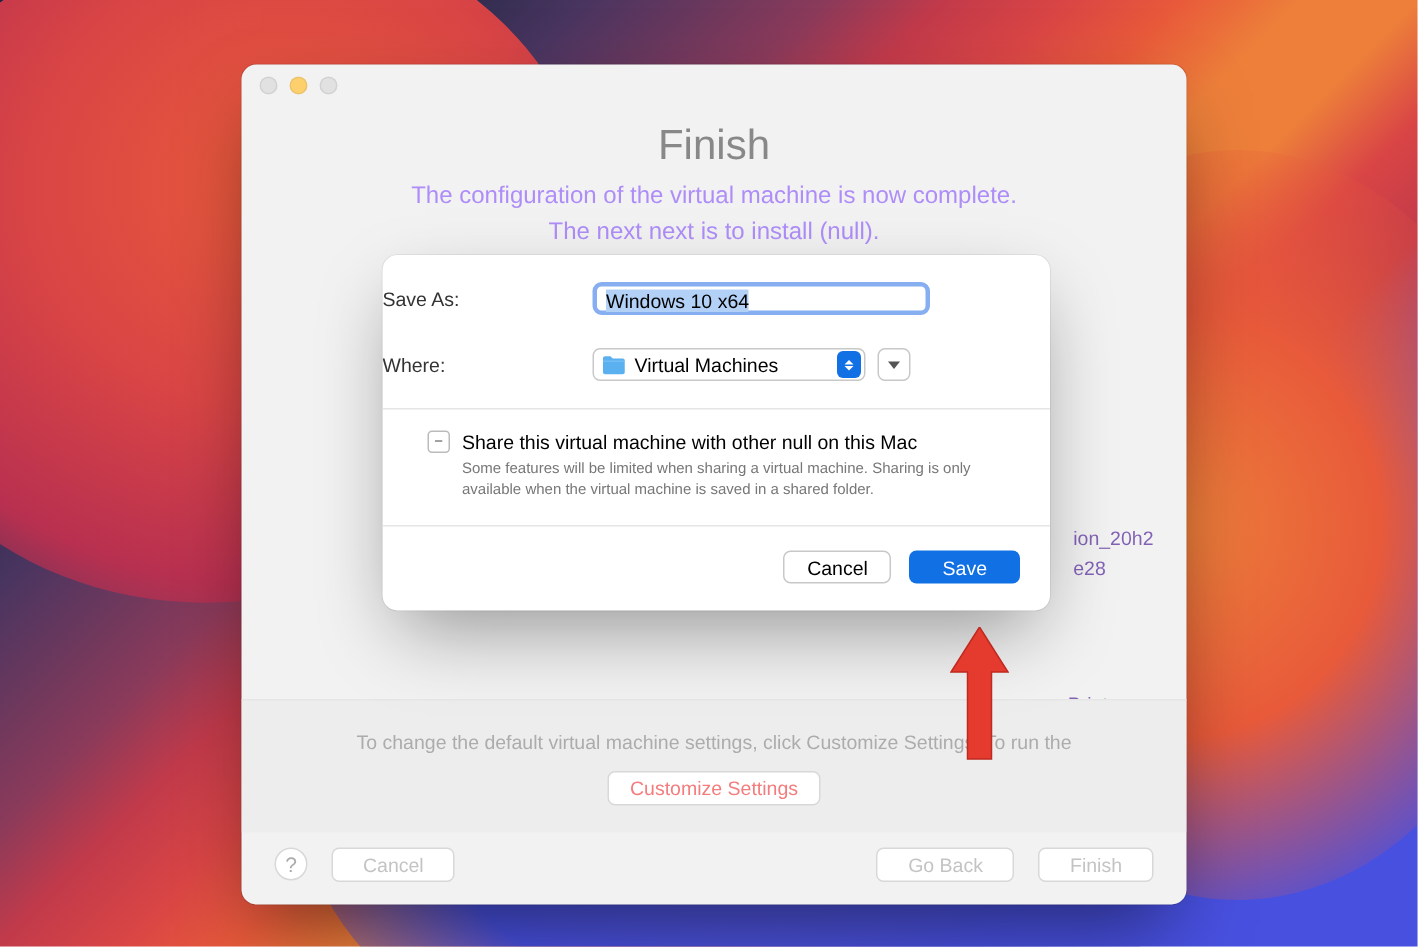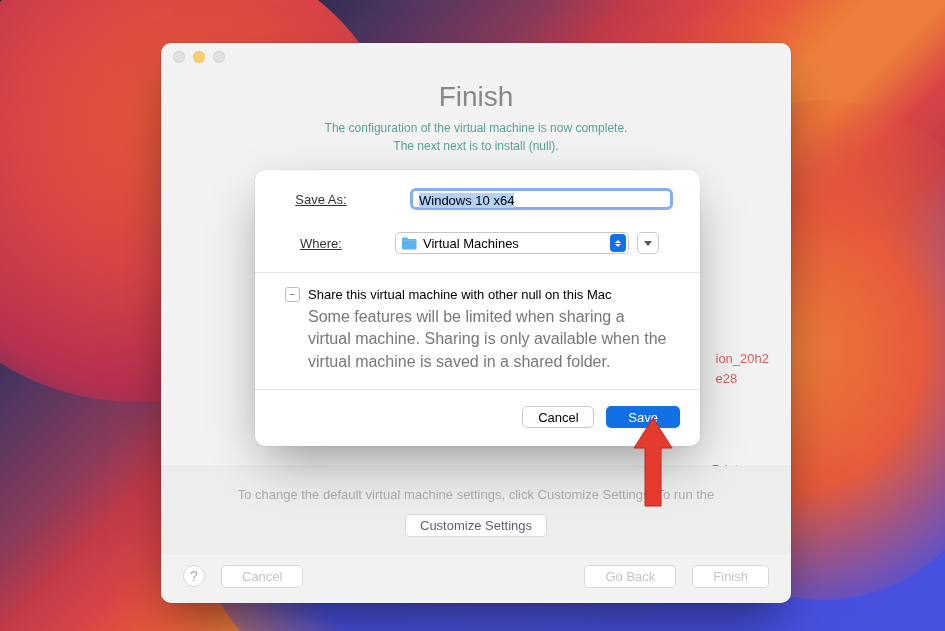--- a/index.html
+++ b/index.html
@@ -76,28 +76,28 @@
       text-align: center;
       color: #555;
     }
     .title {
       font-size: 28px;
       font-weight: 400;
       color: #555;
       margin-bottom: 6px;
     }
     .subtitle {
-      font-size: 12px;
-      color: #0f766e;
+      font-size: 16px;
+      color: #8b5cf6;
       line-height: 1.5;
     }
     .peek-text {
       position: absolute;
       font-size: 13px;
-      color: #b91c1c;
+      color: #4c1d95;
     }
     .peek1 { top: 306px; right: 22px; text-align: left; line-height: 1.5; }
     .peek2 { top: 419px; right: 38px; }
     .bottom-section {
       position: absolute;
       bottom: 0;
       left: 0; right: 0;
       padding: 18px 30px;
       background: #e6e6e6;
       border-top: 1px solid #dcdcdc;
@@ -110,21 +110,21 @@
       margin-bottom: 10px;
     }
     .customize-btn {
       display: block;
       margin: 0 auto;
       background: #fff;
       border: 0.5px solid #c8c8c8;
       border-radius: 5px;
       padding: 3px 14px;
       font-size: 13px;
-      color: #0f172a;
+      color: #ef4444;
     }
     .footer {
       position: absolute;
       bottom: 14px;
       left: 0; right: 0;
       height: 26px;
       display: flex;
       align-items: center;
       padding: 0 22px;
     }
@@ -163,48 +163,46 @@
       overflow: hidden;
     }
     .form-row {
       display: flex;
       align-items: center;
       padding: 4px 0;
     }
     .form-row:first-child { padding-top: 18px; }
     .form-label {
       width: 140px;
-      text-align: center;
+      text-align: left;
       font-size: 13px;
       color: #333;
       padding-right: 8px;
-      text-decoration: underline;
     }
     .text-input {
-      width: 263px;
+      width: 225px;
       height: 22px;
       font-size: 13px;
       padding: 2px 6px;
       border: 0.5px solid #c8c8c8;
       border-radius: 5px;
       outline: none;
-      margin-left: 15px;
     }
     .text-input.focused {
       border: 3px solid #86aef0;
       border-radius: 6px;
     }
     .text-input.focused .selected {
       background: #b3d1f7;
     }
     .where-row { padding-top: 18px; padding-bottom: 18px; }
     .where-select {
       display: flex;
       align-items: center;
-      width: 234px;
+      width: 182px;
       height: 22px;
       background: #fff;
       border: 0.5px solid #c8c8c8;
       border-radius: 5px;
       font-size: 13px;
       padding: 0 2px 0 5px;
     }
     .folder-icon {
       width: 16px; height: 13px;
       margin-right: 6px;
@@ -256,21 +254,21 @@
       background: #fff;
       margin-right: 8px;
       display: flex;
       align-items: center;
       justify-content: center;
       font-size: 10px;
       color: #555;
     }
     .share-label { font-size: 13px; color: #000; }
     .share-desc {
-      font-size: 16px;
+      font-size: 10px;
       color: #777;
       line-height: 1.4;
       margin-top: 4px;
       margin-left: 23px;
     }
     .sheet-footer {
       display: flex;
       justify-content: flex-end;
       gap: 12px;
       padding: 16px 20px 18px;

